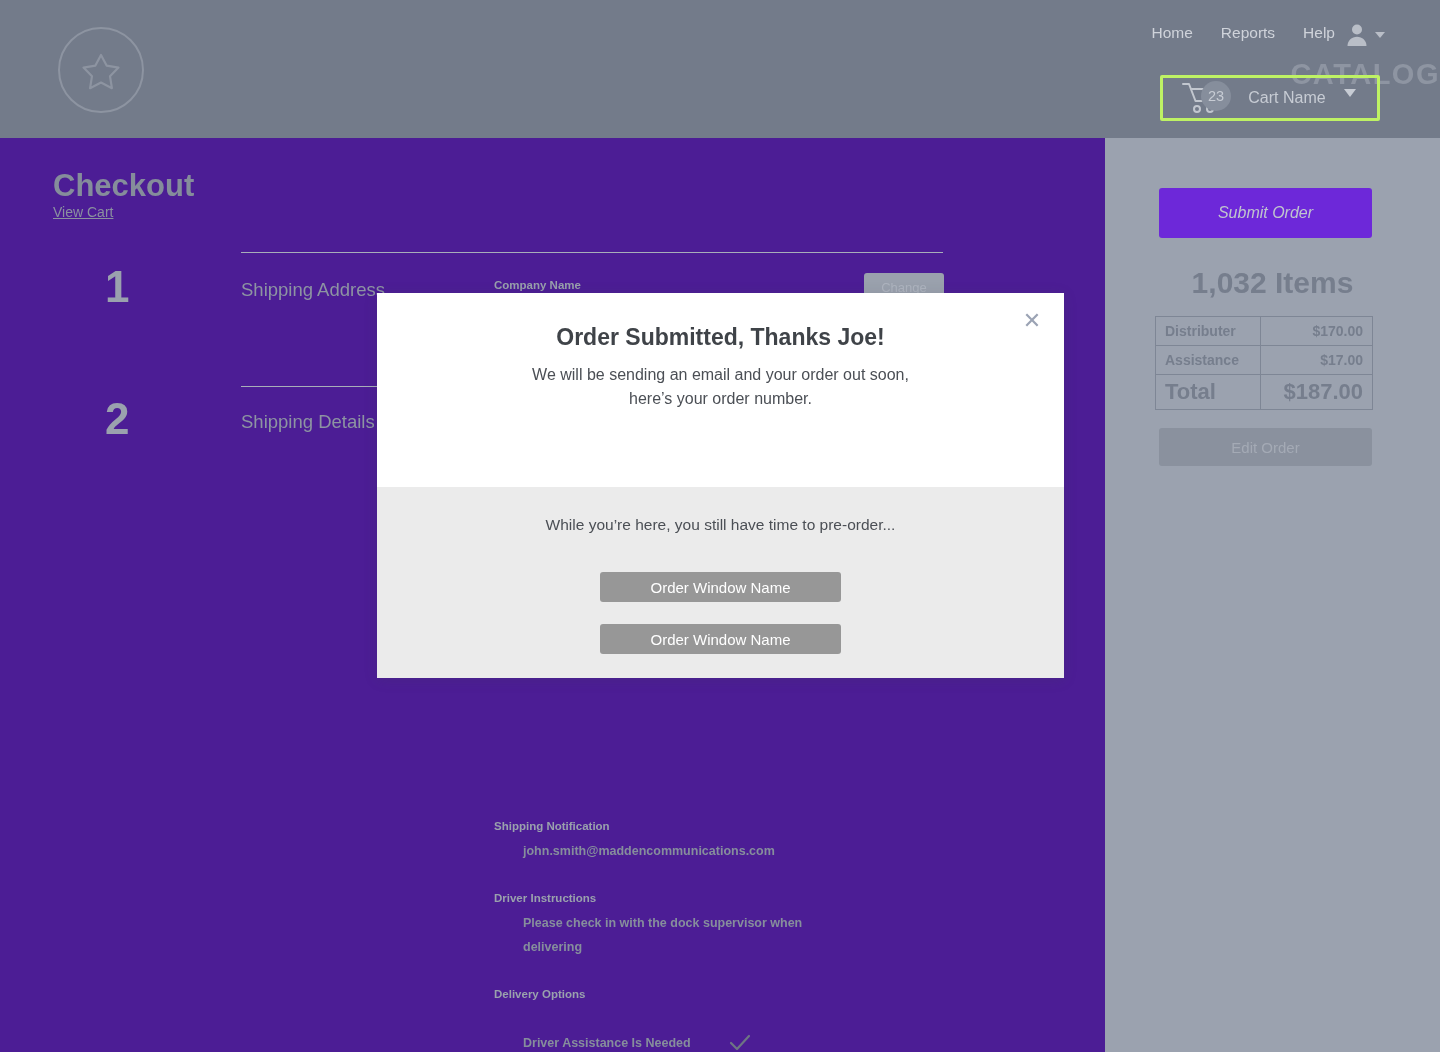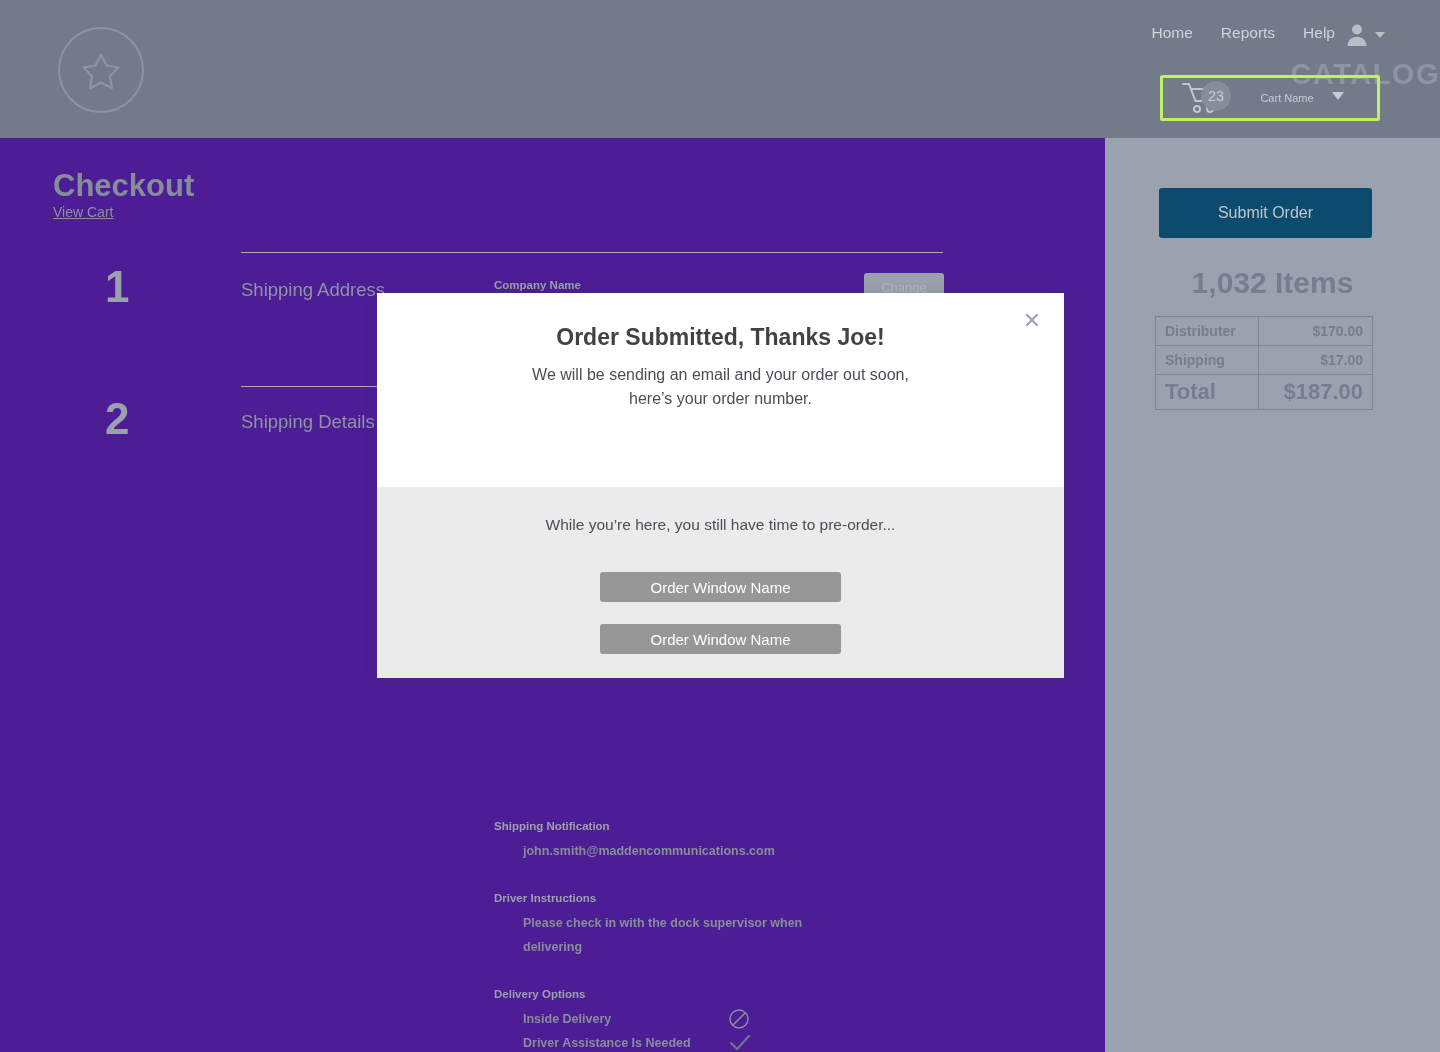--- a/index.html
+++ b/index.html
@@ -68,21 +68,21 @@
   }
   .cart-badge {
     position: absolute; left: 38px; top: 6px;
     width: 30px; height: 30px; border-radius: 50%;
     background: #868e9c;
     display: flex; align-items: center; justify-content: center;
     font-size: 14.5px; color: #c7ccd4;
   }
   .cart-name {
     flex: 1; text-align: center;
-    font-size: 11px; color: #c7ccd4;
+    font-size: 16px; color: #c7ccd4;
     display: flex; justify-content: center; gap: 18px;
     padding-right: 14px;
   }
   .cart-caret {
     width: 0; height: 0;
     border-left: 6px solid transparent;
     border-right: 6px solid transparent;
     border-top: 8px solid #c7ccd4;
   }
 
@@ -158,23 +158,23 @@
 
   
   .sidebar {
     position: absolute; left: 1105px; top: 138px;
     width: 335px; height: 914px;
     background: #9ba2af;
   }
   .btn-submit {
     position: absolute; left: 54px; top: 50px;
     width: 213px; height: 50px;
-    background: #0c4a6e; border-radius: 3px;
-    display: flex; align-items: center; justify-content: center;
-    font-size: 16px; color: #c0c5ce;
+    background: #6d28d9; border-radius: 3px;
+    display: flex; align-items: center; justify-content: center;
+    font-size: 16px; color: #c0c5ce; font-style: italic;
   }
   .items-count {
     position: absolute; left: 0; top: 128px;
     width: 335px; text-align: center;
     font-size: 30px; font-weight: bold; color: #767e8d;
   }
   .sum-table {
     position: absolute; left: 50px; top: 178px;
     width: 218px;
     border-collapse: collapse;
@@ -311,29 +311,20 @@
 
     <div class="sect-head sn-head">Shipping Notification</div>
     <div class="sect-val sn-val">john.smith@maddencommunications.com</div>
 
     <div class="sect-head di-head">Driver Instructions</div>
     <div class="sect-val di-val1">Please check in with the dock supervisor when</div>
     <div class="sect-val di-val2">delivering</div>
 
     <div class="sect-head do-head">Delivery Options</div>
 
-    <div class="opt-row" style="top:874px">
-      <span class="opt-label">Inside Delivery</span>
-      <span class="opt-mark">
-        <svg width="22" height="22" viewBox="0 0 22 22" aria-hidden="true">
-          <circle cx="11" cy="11" r="9" fill="none" stroke="#8a919f" stroke-width="1.4"></circle>
-          <line x1="5" y1="17" x2="17" y2="5" stroke="#8a919f" stroke-width="1.4"></line>
-        </svg>
-      </span>
-    </div>
 
     <div class="opt-row" style="top:898px">
       <span class="opt-label">Driver Assistance Is Needed</span>
       <span class="opt-mark">
         <svg width="24" height="22" viewBox="0 0 24 22" aria-hidden="true">
           <polyline points="3,11 9,17 21,4" fill="none" stroke="#6e7584" stroke-width="2.2" stroke-linecap="round" stroke-linejoin="round"></polyline>
         </svg>
       </span>
     </div>
 
@@ -343,30 +334,31 @@
     <div class="btn-submit">Submit Order</div>
     <div class="items-count">1,032 Items</div>
 
     <table class="sum-table">
       <tbody>
           <tr>
         <td>Distributer</td>
         <td class="val">$170.00</td>
       </tr>
       <tr>
-        <td>Shipping</td>
+        <td>Assistance</td>
         <td class="val">$17.00</td>
       </tr>
       <tr class="total">
         <td>Total</td>
         <td class="val">$187.00</td>
       </tr>
     </tbody>
       </table>
 
+    <div class="btn-edit">Edit Order</div>
   </div>
 
   <div class="modal">
     <div class="modal-close">✕</div>
 
     <div class="modal-title">Order Submitted, Thanks Joe!</div>
 
     <div class="modal-sub">
       <div>We will be sending an email and your order out soon,</div>
       <div>here’s your order number.</div>

